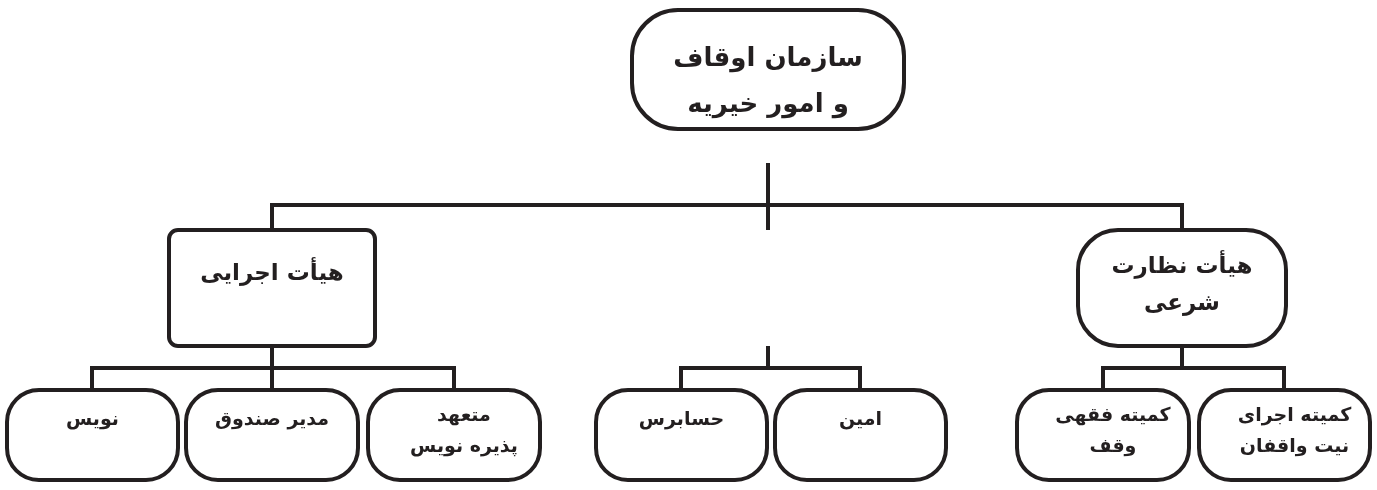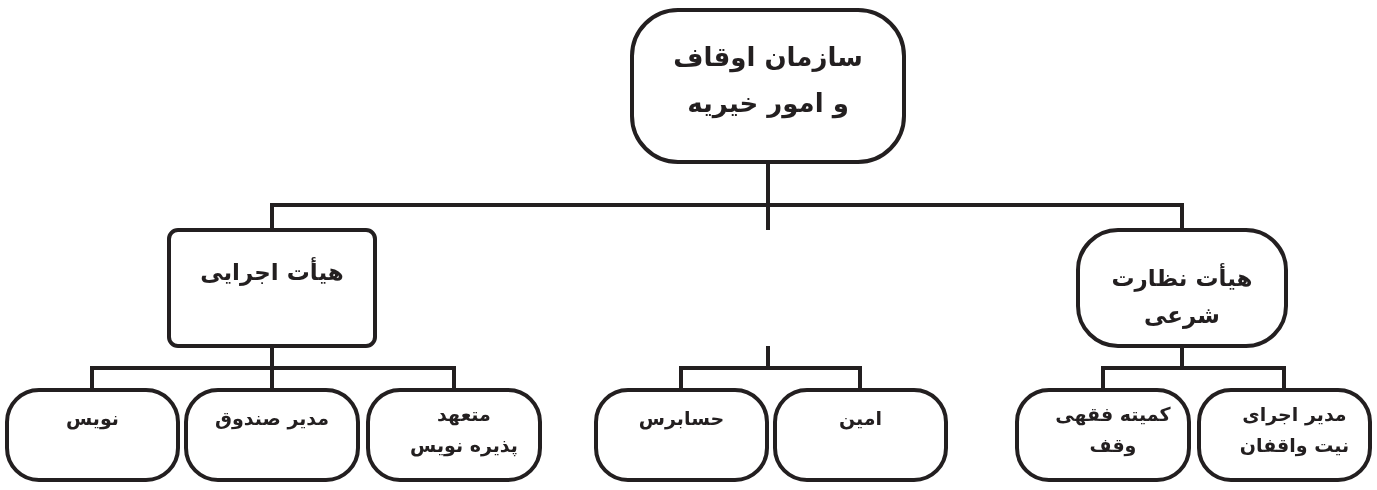--- a/index.html
+++ b/index.html
@@ -38,39 +38,39 @@
     direction: rtl;
     display: flex;
     flex-direction: column;
     align-items: center;
   }
   .node .line { width: 100%; }
 
   
   #node-root {
     left: 630px; top: 8px;
-    width: 276px; height: 156px;
+    width: 276px; height: 123px;
     border-radius: 48px;
     font-size: 26px;
     padding-top: 22px;
   }
   #node-root .line { line-height: 46px; }
 
   
   .lvl2 {
     top: 228px;
     width: 210px; height: 120px;
     border-radius: 42px;
     font-size: 23px;
     padding-top: 22px;
   }
   .lvl2 .line { line-height: 37px; }
   #node-executive-board { left: 167px; border-radius: 11px; }
   #node-board-of-directors { left: 663px; }
-  #node-sharia-supervisory-board { left: 1076px; width: 212px; padding-top: 28px; }
+  #node-sharia-supervisory-board { left: 1076px; width: 212px; padding-top: 15px; }
 
   
   .lvl3 {
     top: 388px;
     height: 94px;
     border-radius: 34px;
     font-size: 19px;
     padding-top: 11px;
   }
   .lvl3 .line { line-height: 31px; }
@@ -132,17 +132,17 @@
     <div class="line">حسابرس</div>
   </div>
   <div class="node lvl3" id="node-amin">
     <div class="line">امین</div>
   </div>
   <div class="node lvl3 two-lines" id="node-fiqh-committee">
     <div class="line">کمیته فقهی</div>
     <div class="line">وقف</div>
   </div>
   <div class="node lvl3 two-lines" id="node-intent-committee">
-    <div class="line">مدیر اجرای</div>
+    <div class="line">کمیته اجرای</div>
     <div class="line">نیت واقفان</div>
   </div>
 
 </div>
 
 </body></html>

